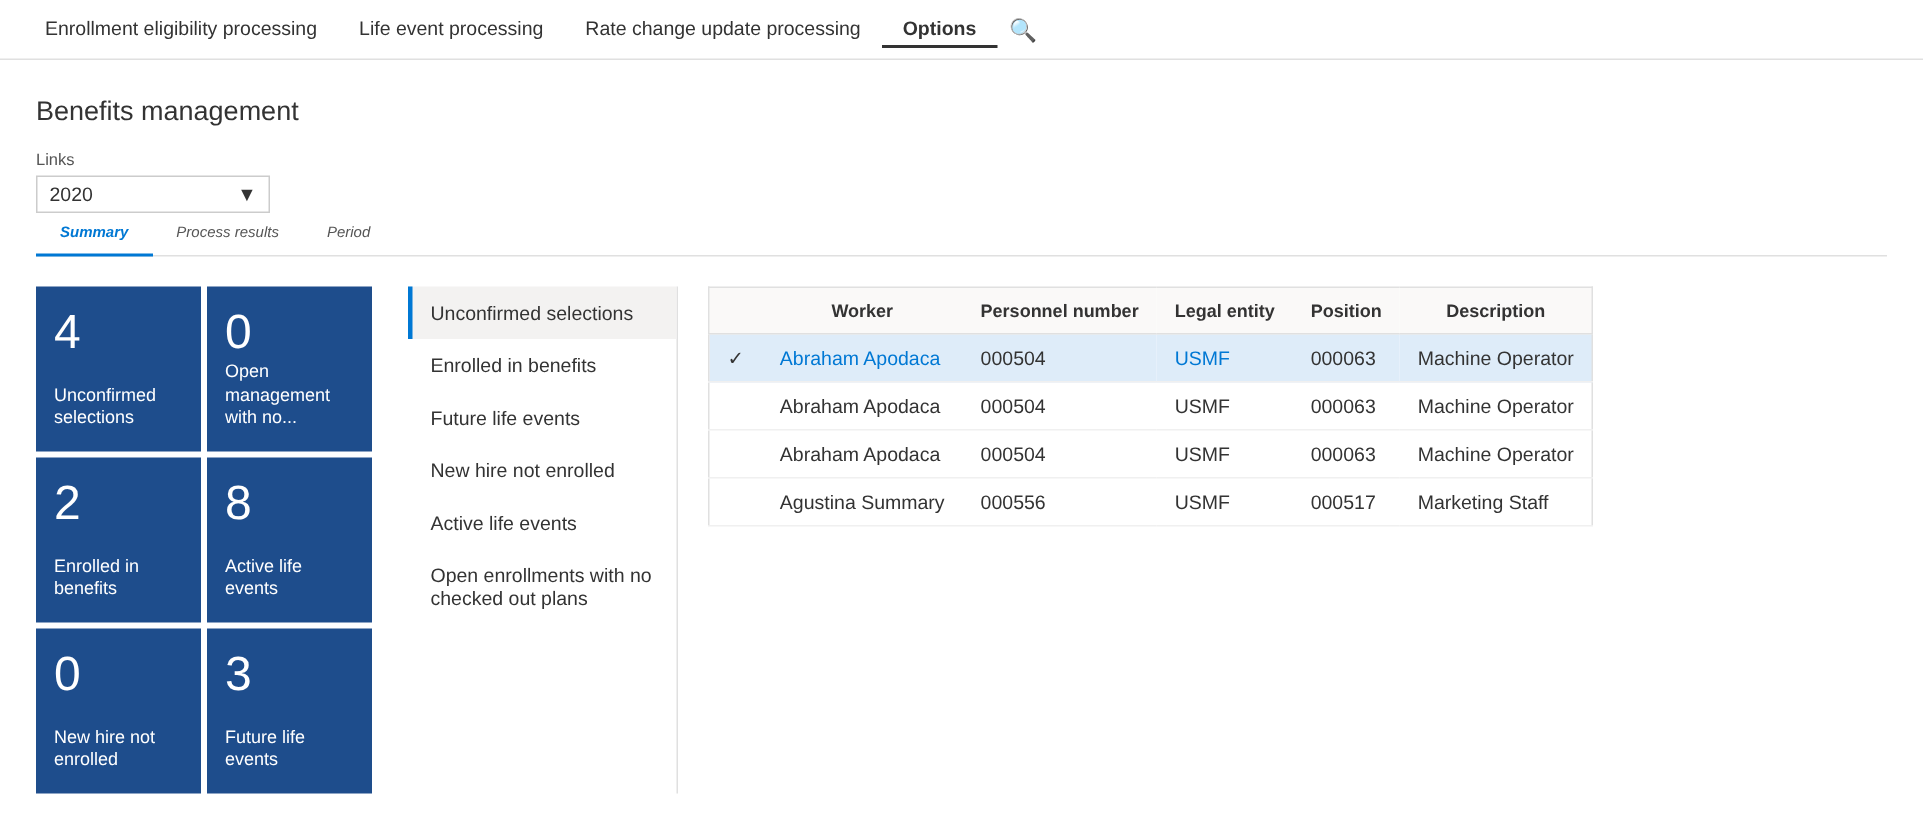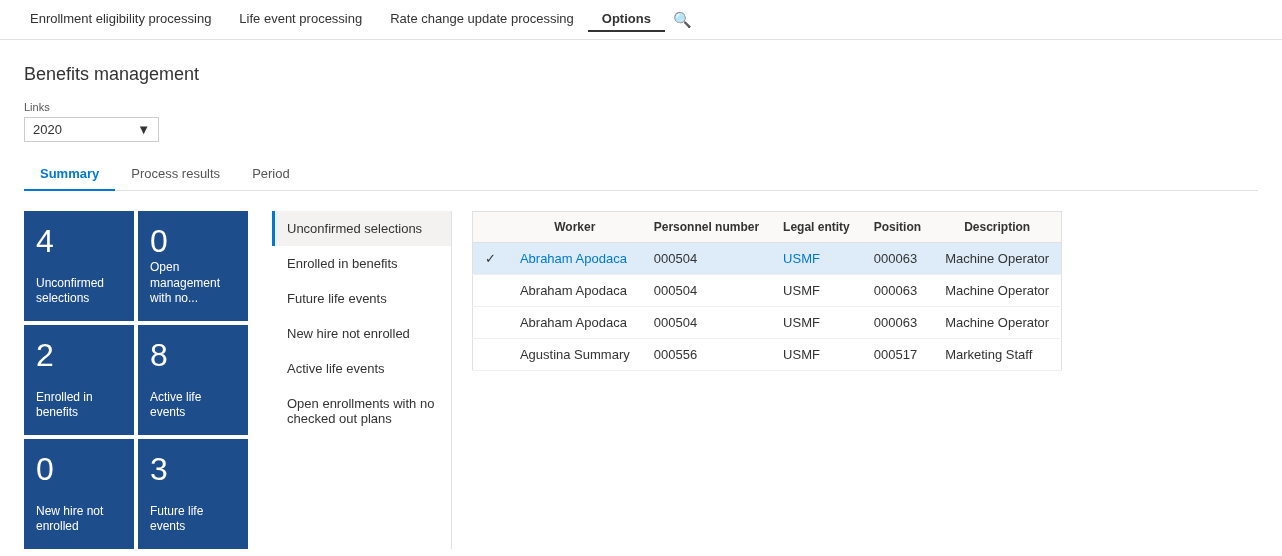--- a/index.html
+++ b/index.html
@@ -55,41 +55,41 @@
       color: #555;
       margin-bottom: 4px;
     }
 
     .period-select {
       display: flex;
       align-items: center;
       border: 1px solid #ccc;
       background: #fff;
       padding: 4px 8px;
-      width: 135px;
+      width: 156px;
       cursor: pointer;
       font-size: 13px;
-      margin-bottom: 16px;
       justify-content: space-between;
     }
 
     
     .tabs {
       display: flex;
       gap: 0;
       border-bottom: 1px solid #e0e0e0;
       margin-bottom: 20px;
     }
     .tab {
       padding: 8px 16px;
       cursor: pointer;
-      font-size: 13px;
+      font-size: 10px;
       color: #555;
       border-bottom: 2px solid transparent;
       margin-bottom: -1px;
+      font-style: italic;
     }
     .tab.active {
       color: #0078d4;
       border-bottom: 2px solid #0078d4;
       font-weight: 600;
     }
 
     
     .dashboard {
       display: flex;

